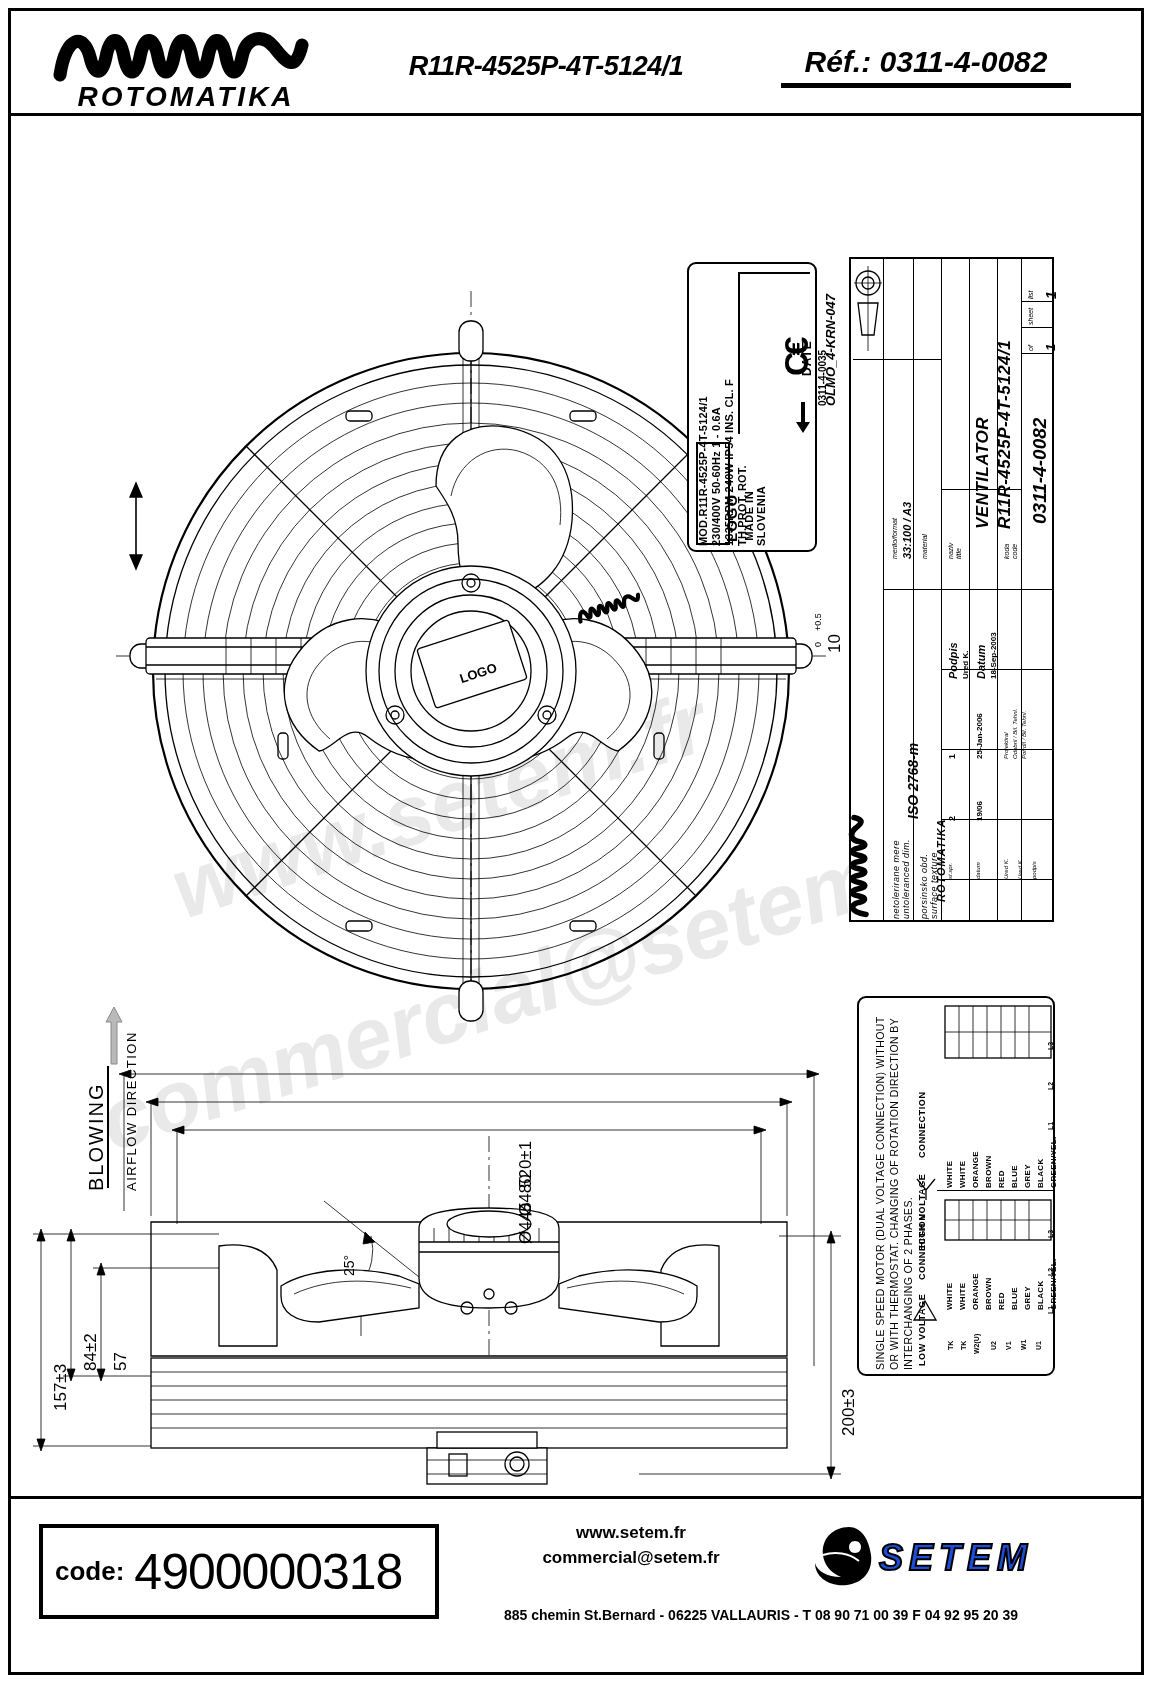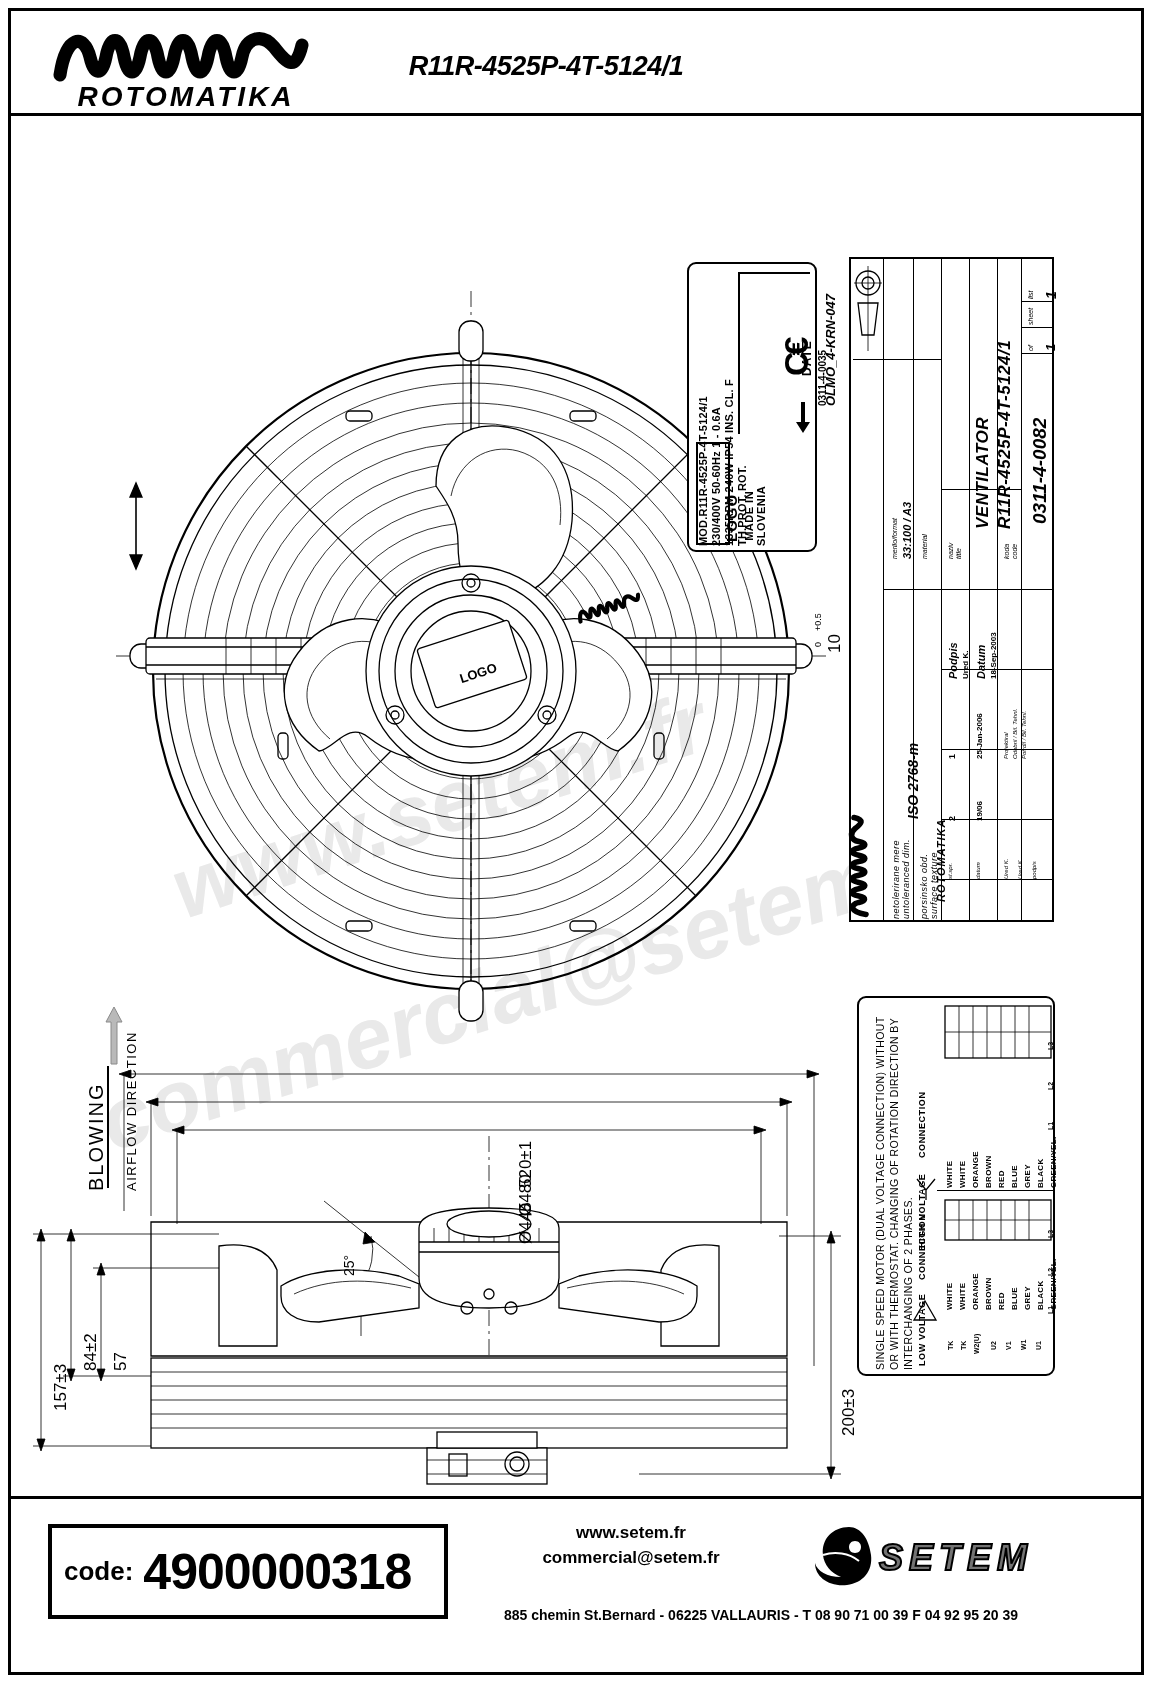--- a/index.html
+++ b/index.html
@@ -75,49 +75,50 @@
   #blow-t1{font-size:20px;letter-spacing:2px;}
   #blow-t2{font-size:13px;letter-spacing:1.5px;}
 
   
   .dim{position:absolute;font-size:17px;white-space:nowrap;}
   .dim-s{position:absolute;font-size:14px;white-space:nowrap;}
 
   
   #footer{position:absolute;left:11px;top:1496px;width:1130px;height:176px;
           border-top:3px solid #000;box-sizing:border-box;}
-  #codebox{position:absolute;left:37px;top:25px;width:400px;height:95px;
+  #codebox{position:absolute;left:28px;top:25px;width:400px;height:95px;
            border:4px solid #000;box-sizing:border-box;display:flex;align-items:center;}
   #code-label{font-size:26px;font-weight:bold;margin-left:12px;}
-  #code-value{font-size:50px;font-weight:bold;letter-spacing:-1px;margin-left:10px;}
+  #code-value{font-size:50px;font-weight:normal;letter-spacing:-1px;margin-left:10px;}
   #setem-info{position:absolute;left:440px;top:22px;width:360px;text-align:center;}
   .si-line{font-size:17px;font-weight:bold;line-height:1.45;}
   #setem-addr{position:absolute;left:440px;top:108px;width:620px;text-align:center;
               font-size:14px;font-weight:bold;white-space:nowrap;}
   #setem-logo{position:absolute;left:800px;top:22px;width:250px;height:70px;}
   #setem-word{position:absolute;left:68px;top:16px;font-size:36px;font-weight:bold;
               font-style:italic;letter-spacing:6px;
-              -webkit-text-stroke:2px #000;color:#737373;}
+              -webkit-text-stroke:2px #000;color:#1d4ed8;}
 </style>
 </head>
 <body>
 
 <div id="page">
   <div class="frame"></div>
 
   <div id="header">
     <div id="logo-block">
       <svg id="logo-wave" viewBox="0 0 250 48">
         <path d="M4 44 C10 4 28 2 34 26 C38 44 46 46 50 26 C54 4 64 4 68 26 C72 46 80 46 84 26
                  C88 4 98 4 102 26 C106 46 114 46 118 26 C122 4 132 4 136 26 C140 46 148 46 152 26
                  C156 4 166 4 170 26 C174 46 182 46 186 26 C190 6 206 2 218 16 C232 34 240 40 246 14" fill="none" stroke="#000" stroke-width="13" stroke-linecap="round" stroke-linejoin="round"></path>
       </svg>
       <div id="logo-text">ROTOMATIKA</div>
     </div>
     <div id="model-title">R11R-4525P-4T-5124/1</div>
+    <div id="ref-title">Réf.: 0311-4-0082</div>
   </div>
 
   <div id="drawing">
 
     <div class="watermark" id="wm1">commercial@setem.fr</div>
     <div class="watermark" id="wm2">www.setem.fr</div>
 
     <svg id="fanview" viewBox="0 0 730 730">
 
       <line class="cl" x1="365" y1="10" x2="365" y2="720"></line>

